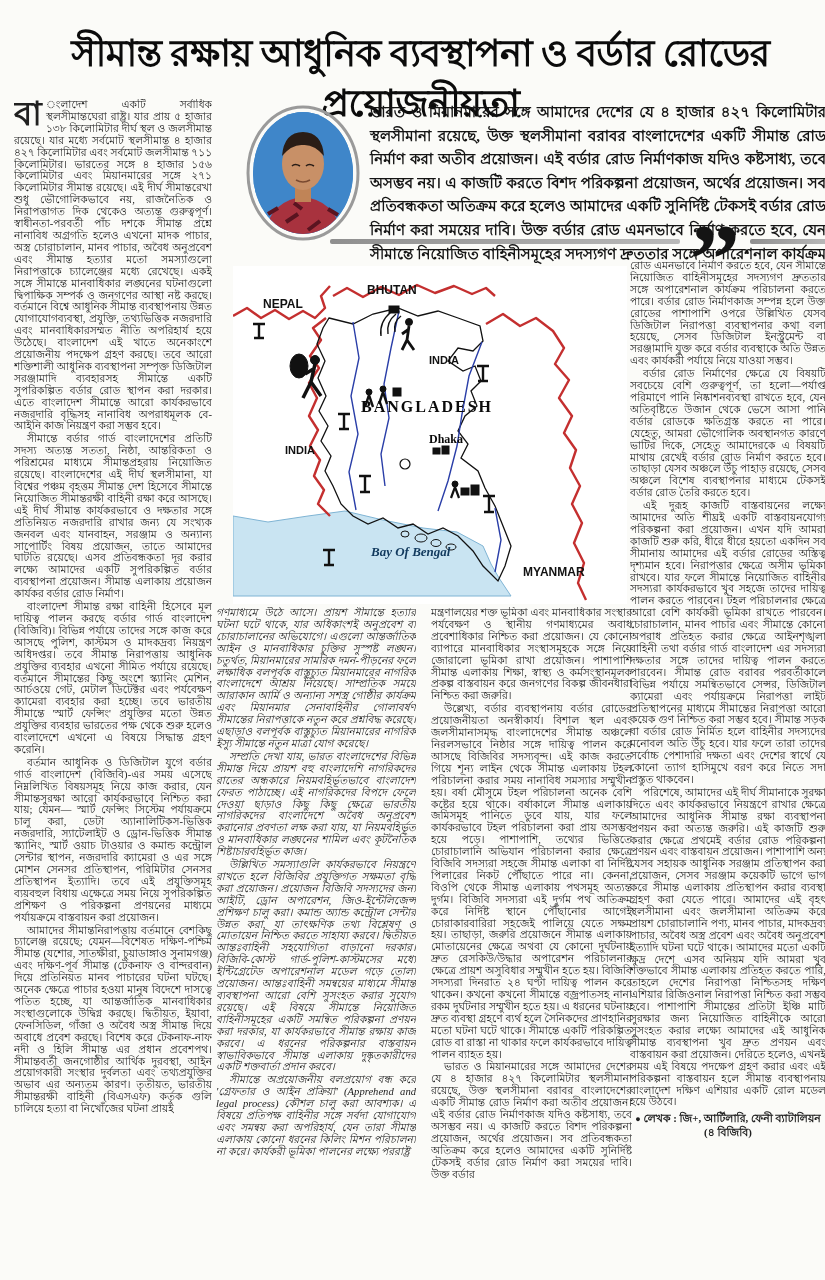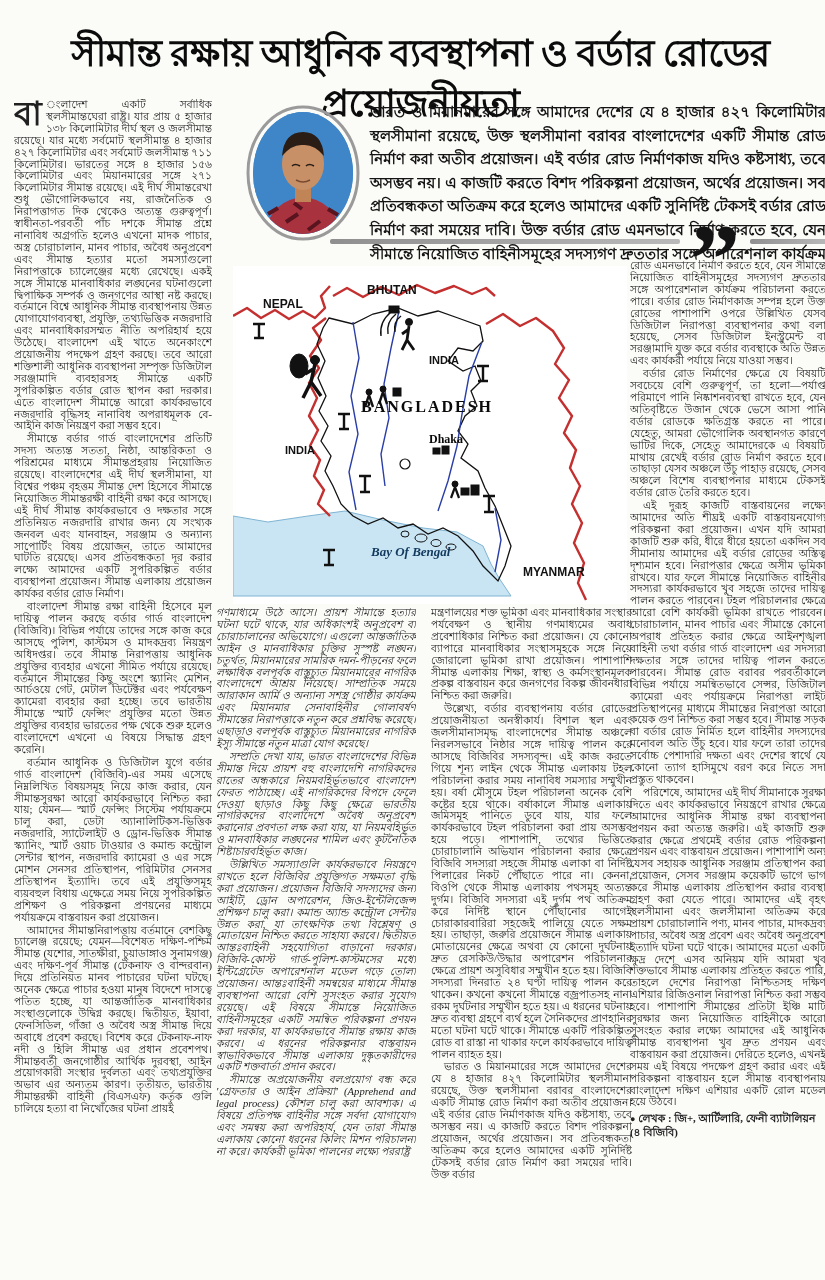--- a/index.html
+++ b/index.html
@@ -17,21 +17,21 @@
   
   .bodycol{position:absolute;font-size:10.6px;line-height:11.9px;text-align:justify;
     color:#202020;overflow:hidden;}
   .bodycol p{margin:0 0 1px 0;text-indent:13px;}
   .bodycol p.cont{text-indent:0;}
   #col1{left:6px;top:99px;width:198px;height:1179px;}
   #col2{left:208px;top:607px;width:200px;height:673px;font-style:italic;}
   #col3{left:423px;top:607px;width:201px;height:673px;}
   #col4{left:622px;top:260px;width:196px;height:1016px;}
   .dropcap{float:left;font-size:33px;line-height:27px;font-weight:bold;padding:2px 4px 0 0;}
-  .author-footer{margin-top:4px;text-align:left;font-weight:bold;font-size:10.8px;line-height:13px;}
+  .author-footer{margin-top:4px;text-align:center;font-weight:bold;font-size:10.8px;line-height:13px;}
   .author-footer .dot{font-size:9px;}
 
   
   #lead{position:absolute;left:362px;top:101px;width:456px;font-size:15px;
     line-height:23.6px;font-weight:bold;text-align:justify;color:#141414;}
   .photo-wrap{position:absolute;left:238px;top:104px;width:114px;height:138px;}
   .quote-strip{position:absolute;left:322px;top:212px;width:498px;height:58px;
     display:flex;align-items:center;}
   .quote-strip .rule{height:5px;background:linear-gradient(to right,#8f8f8f,#b9b9b9);border-radius:2px;}
   .quote-strip .rule.left{flex:1;margin-right:10px;}

